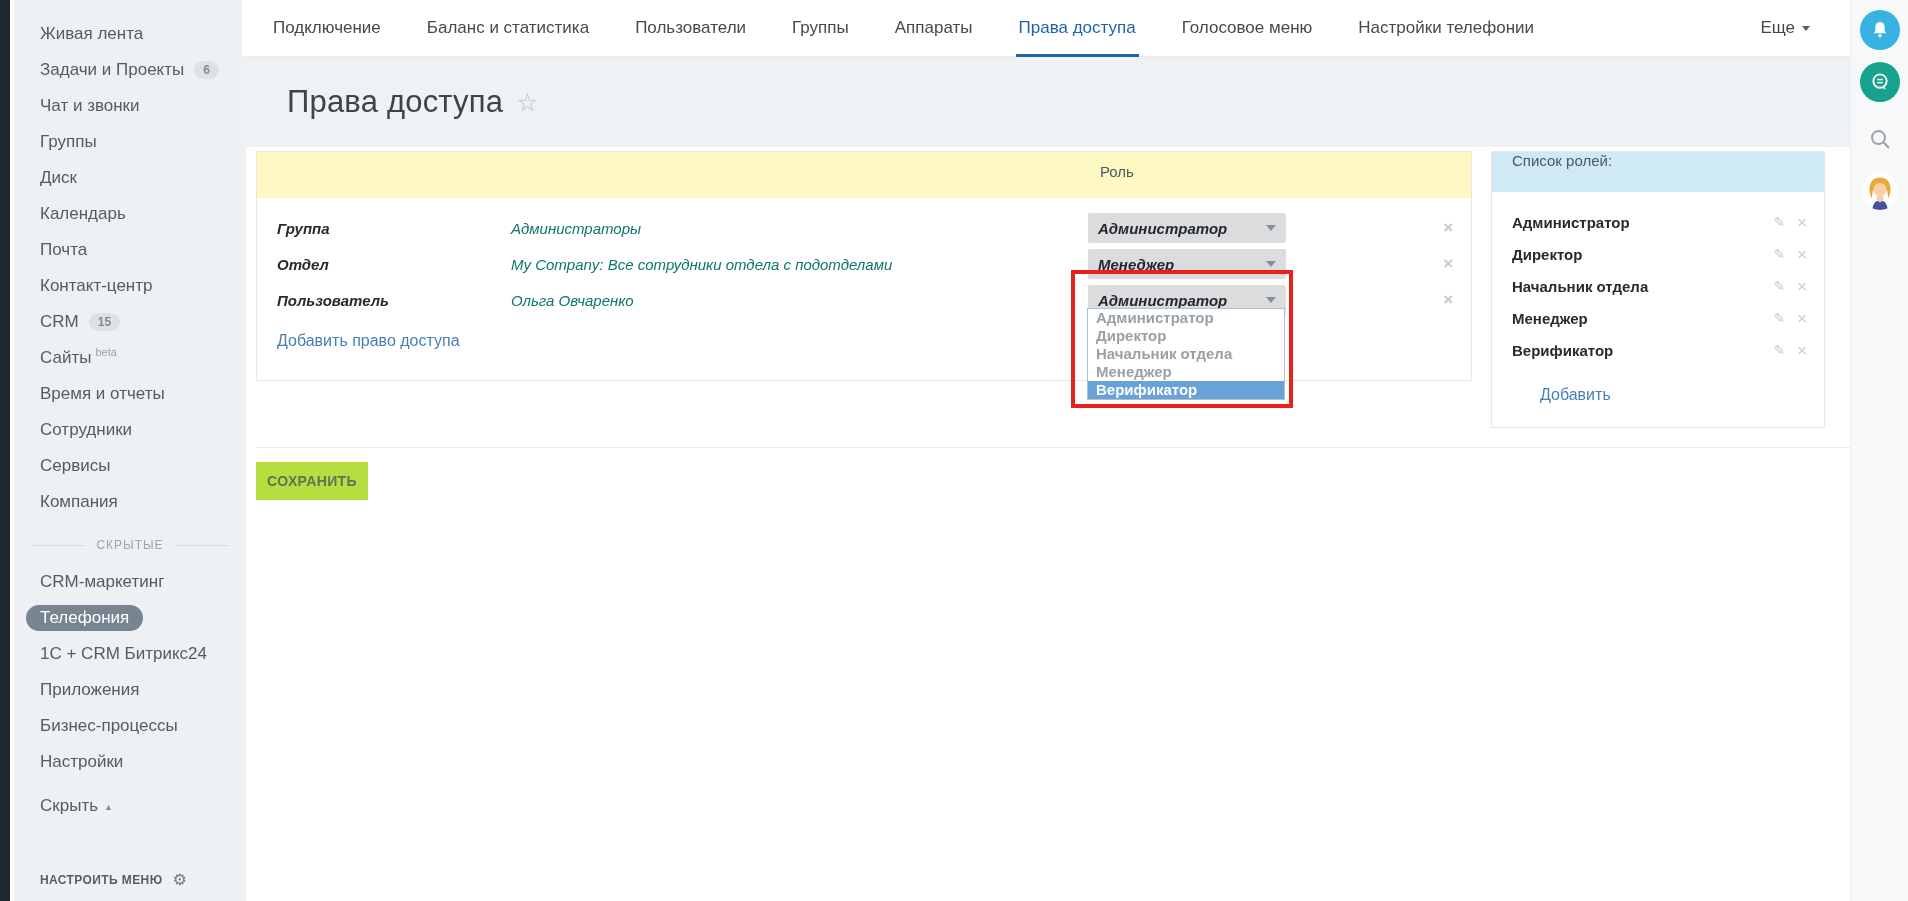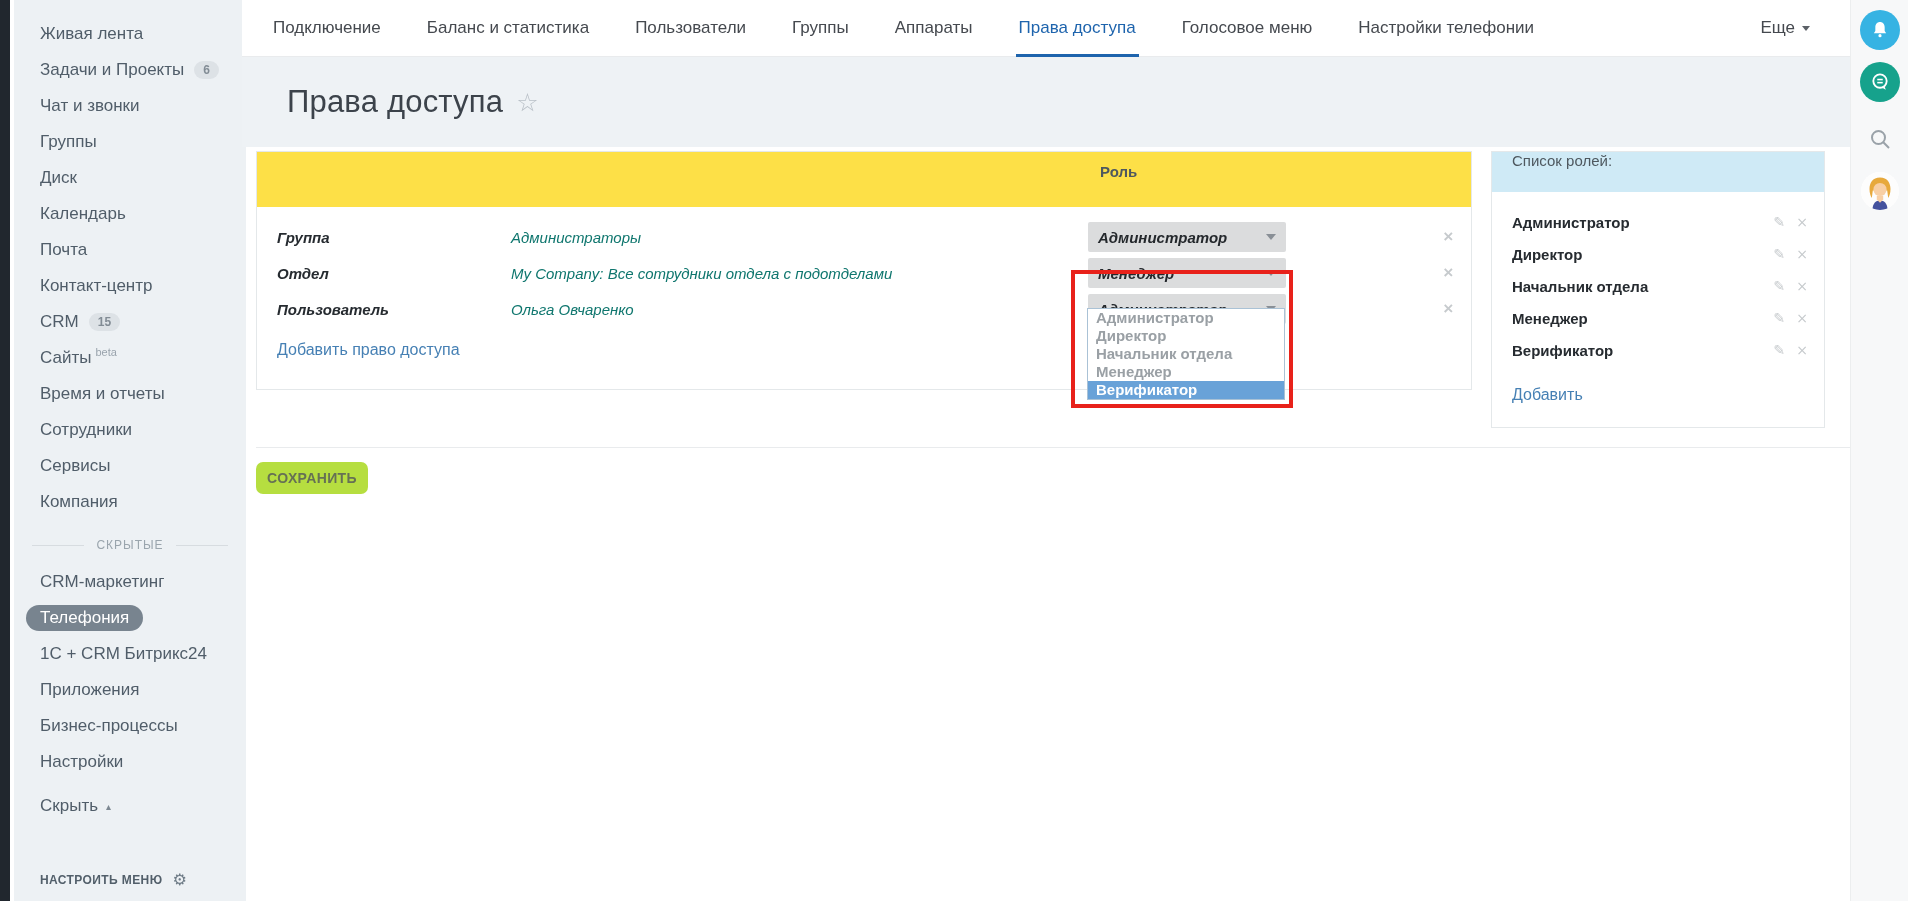--- a/index.html
+++ b/index.html
@@ -35,21 +35,21 @@
   .more { margin-left:auto; margin-right:40px; display:flex; align-items:center; font-size:17px; color:#45494f; cursor:pointer; }
   .tri-dn { margin-left:7px; width:0; height:0; border-left:4px solid transparent; border-right:4px solid transparent; border-top:5px solid #5c6167; }
 
   
   .titleband { position:absolute; left:242px; top:57px; width:1608px; height:90px; background:#eef2f5; display:flex; align-items:center; padding-left:45px; }
   .page-title { font-size:31px; color:#3c434b; font-weight:400; letter-spacing:.2px; }
   .fav-star { margin-left:13px; font-size:25px; color:#b9c0c7; cursor:pointer; font-family:"DejaVu Sans",sans-serif; }
 
   
   .main-table { position:absolute; left:256px; top:151px; width:1216px; background:#fff; border:1px solid #e4e8ea; }
-  .tbl-head { height:55px; background:#fde047; position:relative;font-weight:bold; }
+  .tbl-head { height:46px; background:#fef9c3; position:relative; }
   .role-h { position:absolute; left:843px; top:0; line-height:40px; font-size:15px; color:#4e585f; }
   .tbl-body { position:relative; padding-top:12px;font-style:italic; }
   .t-row { position:relative; height:36px; display:flex; align-items:center; }
   .c-type { width:254px; padding-left:20px; font-weight:bold; font-size:15px; color:#262b30; flex-shrink:0; }
   .c-name { font-size:15px; color:#0f766e; }
   .c-role { position:absolute; left:831px; top:3px; }
   .select { width:198px; height:30px; background:#dbdcdd; border-radius:2px; display:flex; align-items:center; padding:0 10px; cursor:pointer; }
   .sel-label { font-weight:bold; font-size:15px; color:#24282c; flex:1; white-space:nowrap; }
   .sel-arrow { width:0; height:0; border-left:5px solid transparent; border-right:5px solid transparent; border-top:6px solid #898f96; }
   .c-del { position:absolute; left:1186px; top:0; height:36px; display:flex; align-items:center; font-size:17px; font-weight:bold; color:#c6cacd; cursor:pointer; }
@@ -62,25 +62,25 @@
   .highlight-box { position:absolute; left:1071px; top:270px; width:222px; height:138px; border:4px solid #e8211a; z-index:6; pointer-events:none; }
 
   
   .roles-panel { position:absolute; left:1491px; top:151px; width:334px; height:277px; border:1px solid #e4e8ea; background:#fff; }
   .panel-head { height:40px; background:#cfeaf6; display:flex; align-items:flex-start; padding-left:20px; font-size:15px; color:#4e585f; }
   .panel-body { padding:14px 16px 0 20px; }
   .role-row { height:32px; display:flex; align-items:center; }
   .role-name { flex:1; font-size:15px; font-weight:bold; color:#262b30; }
   .role-icons { display:flex; gap:11px; }
   .r-ic { color:#c6cacd; font-size:14px; cursor:pointer; font-family:"DejaVu Sans",sans-serif; }
-  .panel-add { display:inline-block; margin-top:20px; font-size:16px; color:#4680b4; cursor:pointer; }
+  .panel-add { display:inline-block; margin-top:20px; font-size:16px; color:#4680b4; cursor:pointer;margin-left:28px; }
 
   
   .hr { position:absolute; left:256px; top:447px; width:1594px; height:1px; background:#e9ebed; }
-  .save-btn { position:absolute; left:256px; top:462px; width:112px; height:32px; background:#b6de40; border:none; border-radius:7px; font-family:inherit; font-size:14px; font-weight:bold; color:#667154; letter-spacing:.4px; cursor:pointer; }
+  .save-btn { position:absolute; left:256px; top:462px; width:112px; height:38px; background:#b6de40; border:none; border-radius:0; font-family:inherit; font-size:14px; font-weight:bold; color:#667154; letter-spacing:.4px; cursor:pointer; }
 
   
   .rail { position:absolute; left:1850px; top:0; width:58px; height:901px; background:#f7f8f9; border-left:1px solid #eceeef; display:flex; flex-direction:column; align-items:center; }
   .rail-btn { width:40px; height:40px; border-radius:50%; display:flex; align-items:center; justify-content:center; cursor:pointer; flex-shrink:0; }
   .bell-btn { background:#36b3e3; margin-top:10px; }
   .chat-btn { background:#16a28c; margin-top:12px; }
   .search-btn { margin-top:22px; width:30px; height:30px; }
   .avatar { width:38px; height:38px; border-radius:50%; margin-top:18px; overflow:hidden; background:#fff; cursor:pointer; flex-shrink:0; }
 </style>
 </head>

